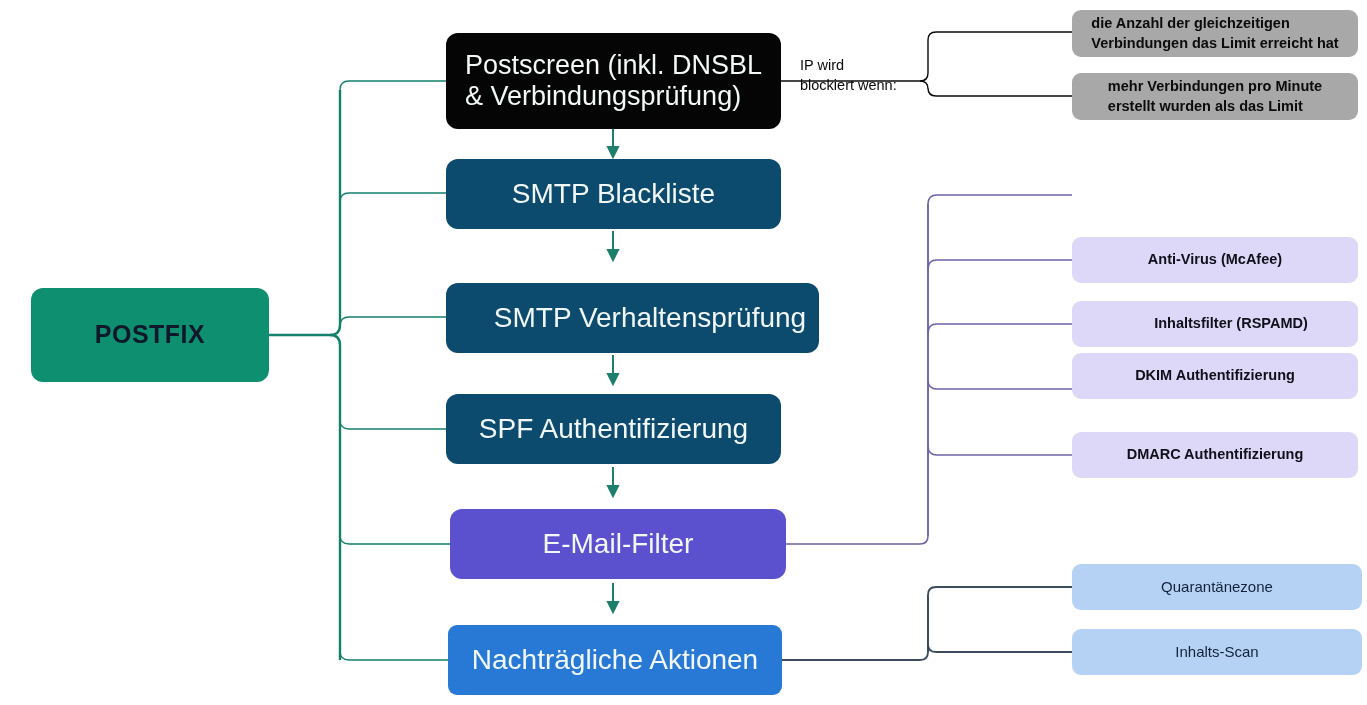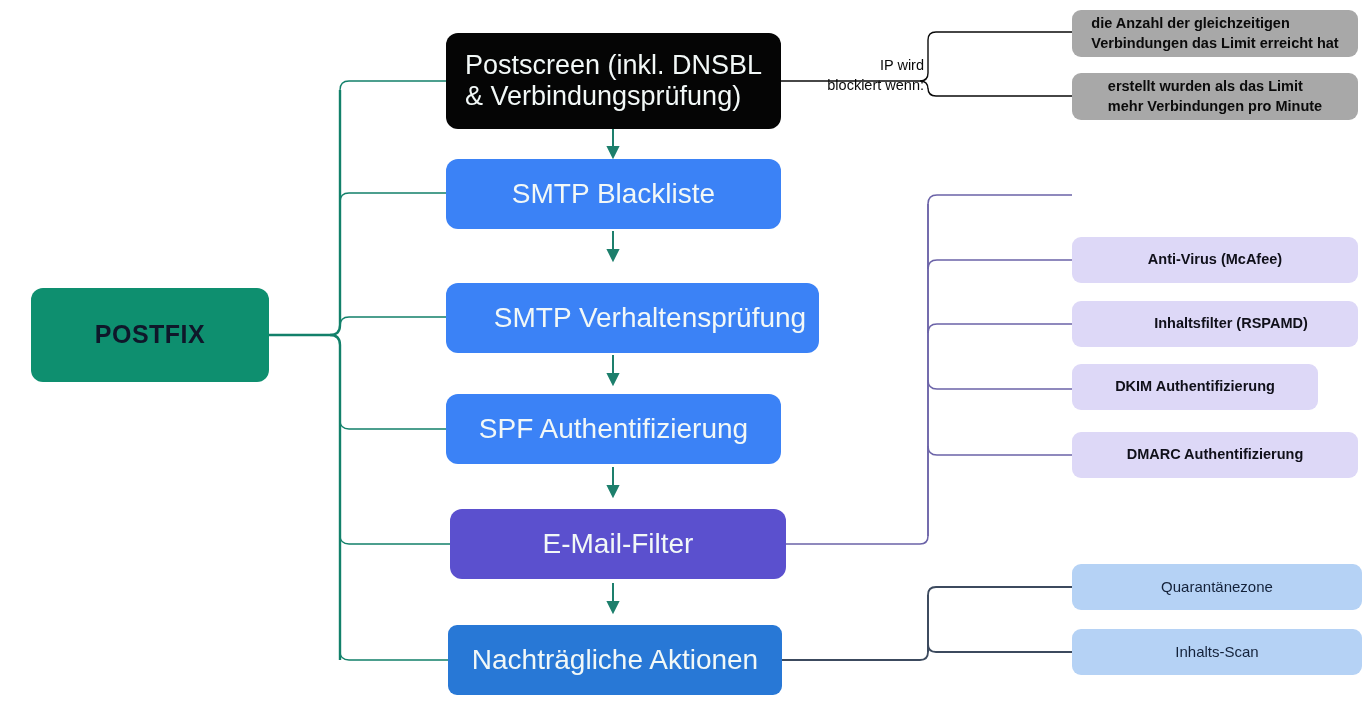--- a/index.html
+++ b/index.html
@@ -43,21 +43,21 @@
     background: #0e8f6f;
     color: #0f172a;
     font-weight: bold;
     font-size: 25px;
     letter-spacing: 0.5px;
     border-radius: 12px;
     margin-left: 31px;
   }
   
   .node-stage {
-    background: #3b82f6;
+    background: #0c4a6e;
     color: #f2f8f7;
     font-size: 28px;
     border-radius: 12px;
   }
   .node-stage.black {
     background: #050505;
     font-size: 27px;
     line-height: 1.16;
   }
   .node-stage.purple {
@@ -85,21 +85,21 @@
     background: #b5d2f5;
     font-weight: normal;
     font-size: 15px;
     color: #14223a;
   }
   
   .edge-label {
     position: absolute;
     font-size: 14.5px;
     color: #0a0a0a;
-    text-align: right;
+    text-align: left;
     line-height: 1.35;
     z-index: 3;
     background: transparent;
   }
   .lbl-line { display: block; }
 </style>
 </head>
 <body>
 
 <div id="canvas">
@@ -213,35 +213,35 @@
 
   <div class="node node-leaf gray" style="left:1072px; top:10px; width:286px; height:47px;">
     <span>
       <span class="lbl-line">die Anzahl der gleichzeitigen</span>
       <span class="lbl-line">Verbindungen das Limit erreicht hat</span>
     </span>
   </div>
 
   <div class="node node-leaf gray" style="left:1072px; top:73px; width:286px; height:47px;">
     <span>
+      <span class="lbl-line">mehr Verbindungen pro Minute</span>
       <span class="lbl-line">erstellt wurden als das Limit</span>
-      <span class="lbl-line">mehr Verbindungen pro Minute</span>
     </span>
   </div>
 
 
   <div class="node node-leaf lavender" style="left:1072px; top:237px; width:286px; height:46px;">
     <span>Anti-Virus (McAfee)</span>
   </div>
 
   <div class="node node-leaf lavender" style="left:1072px; top:301px; width:286px; height:46px;padding-left:32px;">
     <span>Inhaltsfilter (RSPAMD)</span>
   </div>
 
-  <div class="node node-leaf lavender" style="left:1072px; top:364px; width:246px; height:46px;">
+  <div class="node node-leaf lavender" style="left:1072px; top:353px; width:286px; height:46px;">
     <span>DKIM Authentifizierung</span>
   </div>
 
   <div class="node node-leaf lavender" style="left:1072px; top:432px; width:286px; height:46px;">
     <span>DMARC Authentifizierung</span>
   </div>
 
   <div class="node node-leaf lightblue" style="left:1072px; top:564px; width:290px; height:46px;">
     <span>Quarantänezone</span>
   </div>

